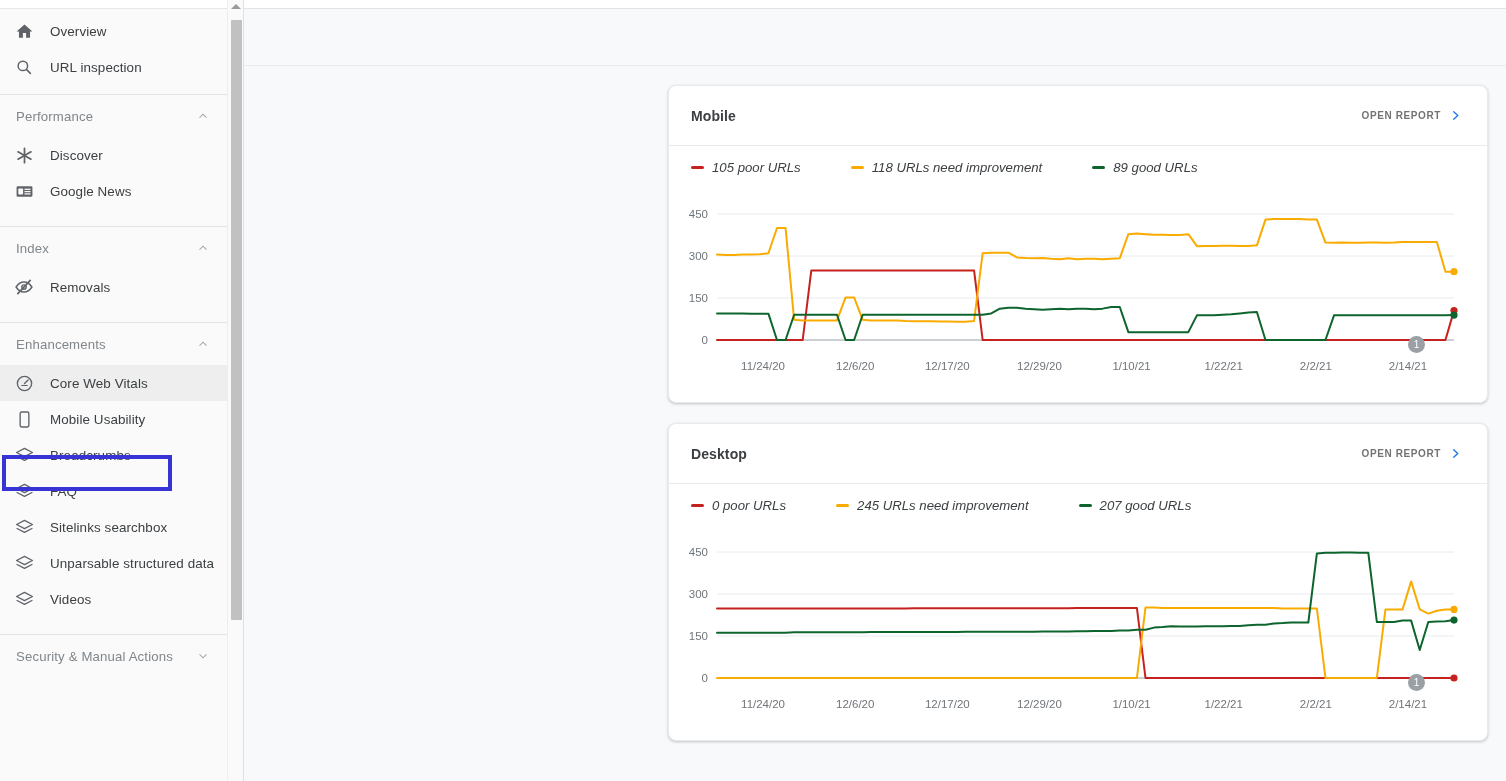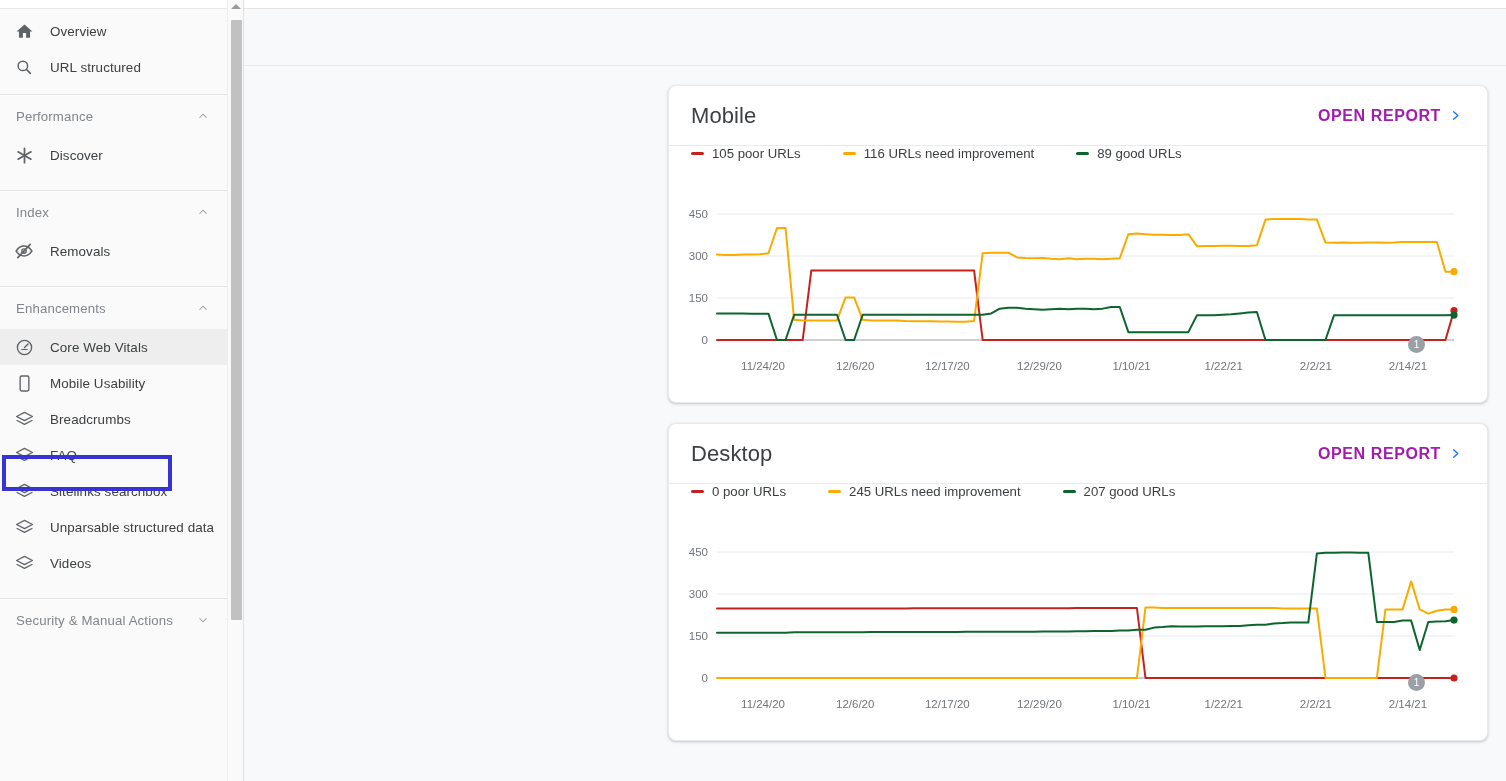--- a/index.html
+++ b/index.html
@@ -98,33 +98,33 @@
   }
   #card-mobile  { top: 85px;  height: 318px; }
   #card-desktop { top: 423px; height: 318px; }
 
   .card-head {
     position: relative; height: 60px;
     display:flex; align-items:center; justify-content:space-between;
     padding: 0 22px 0 22px;
     border-bottom: 1px solid #e8eaed;
   }
-  .card-title { font-size: 22px; color: #3c4043; font-weight: 400; letter-spacing:.1px; }
+  .card-title { font-size: 14px; color: #3c4043; font-weight: 700; letter-spacing:.1px; }
   .open-report {
     display:flex; align-items:center; gap:9px;
-    font-size: 16px; font-weight: 700; letter-spacing:.6px;
-    color:#a21caf; cursor:pointer; white-space:nowrap;
+    font-size: 10px; font-weight: 700; letter-spacing:.6px;
+    color:#737373; cursor:pointer; white-space:nowrap;
     padding: 10px 4px;
     text-align: right;
   }
   .open-report .chevr { width:11px; height:15px; }
 
   .legend {
-    display:flex; align-items:flex-start;
-    padding: 0 0 0 22px; height: 42px; gap: 8px;
+    display:flex; align-items:center;
+    padding: 0 0 0 22px; height: 42px; gap: 16px; font-style: italic;
   }
   .leg-item { display:flex; align-items:center; font-size: 13.2px; color:#3c4043; }
   .leg-dash { width: 13px; height:3px; border-radius:2px; margin-right: 8px; }
 
   .chart-wrap { position:relative; width:820px; height: 200px; }
   .chart-wrap svg { display:block; }
 
   .footnote-badge {
     position:absolute;
     width:17px; height:17px; border-radius:50%;
@@ -151,21 +151,21 @@
           </span>
           <span class="lbl">Overview</span>
         </div>
         <div class="nav-item">
           <span class="ico">
             <svg width="18" height="18" viewBox="0 0 24 24" fill="none" stroke="#5f6368" stroke-width="2">
                 <circle cx="10.5" cy="10.5" r="6.3"></circle>
                 <line x1="15.2" y1="15.2" x2="20.5" y2="20.5" stroke-linecap="round"></line>
               </svg>
           </span>
-          <span class="lbl">URL structured</span>
+          <span class="lbl">URL inspection</span>
         </div>
       </div>
 
       <div class="nav-divider"></div>
 
       <div class="nav-section">
         <span class="sec-lbl">Performance</span>
         <span class="chev">
           <svg width="14" height="14" viewBox="0 0 24 24" fill="none" stroke="#9aa0a6" stroke-width="1.8">
               <polyline points="6,15 12,9 18,15"></polyline>
@@ -175,20 +175,32 @@
       <div class="group-pad-bot">
         <div class="nav-item">
           <span class="ico">
             <svg width="19" height="19" viewBox="0 0 24 24" stroke="#5f6368" stroke-width="2.2" stroke-linecap="round">
                 <line x1="12" y1="3" x2="12" y2="21"></line>
                 <line x1="3.8" y1="7.4" x2="20.2" y2="16.6"></line>
                 <line x1="3.8" y1="16.6" x2="20.2" y2="7.4"></line>
               </svg>
           </span>
           <span class="lbl">Discover</span>
+        </div>
+        <div class="nav-item">
+          <span class="ico">
+            <svg width="19" height="19" viewBox="0 0 24 24">
+                <rect x="2" y="5.5" width="20" height="13" rx="1.6" fill="#5f6368"></rect>
+                <rect x="4.2" y="8.2" width="6" height="7.6" rx="1" fill="#fafafa"></rect>
+                <rect x="12" y="8.4" width="7.6" height="1.6" fill="#fafafa"></rect>
+                <rect x="12" y="11.3" width="7.6" height="1.6" fill="#fafafa"></rect>
+                <rect x="12" y="14.2" width="7.6" height="1.6" fill="#fafafa"></rect>
+              </svg>
+          </span>
+          <span class="lbl">Google News</span>
         </div>
       </div>
 
       <div class="nav-divider"></div>
 
       <div class="nav-section">
         <span class="sec-lbl">Index</span>
         <span class="chev">
           <svg width="14" height="14" viewBox="0 0 24 24" fill="none" stroke="#9aa0a6" stroke-width="1.8">
               <polyline points="6,15 12,9 18,15"></polyline>
@@ -321,21 +333,21 @@
           </span>
         </span>
       </div>
       <div class="legend">
         <span class="leg-item" style="margin-right:34px;">
           <span class="leg-dash" style="background:#C5221F"></span>
           <span>105 poor URLs</span>
         </span>
         <span class="leg-item" style="margin-right:34px;">
           <span class="leg-dash" style="background:#F9AB00"></span>
-          <span>116 URLs need improvement</span>
+          <span>118 URLs need improvement</span>
         </span>
         <span class="leg-item">
           <span class="leg-dash" style="background:#0D652D"></span>
           <span>89 good URLs</span>
         </span>
       </div>
       <div class="chart-wrap">
         <svg id="svg-mobile" width="820" height="200" viewBox="0 0 820 200">
             <line x1="48" y1="152" x2="785" y2="152" stroke="#9aa0a6" stroke-width="1"></line>
             <text x="39" y="156" text-anchor="end" font-size="11.5" fill="#70757a" font-family="&quot;Liberation Sans&quot;, sans-serif">0</text>

